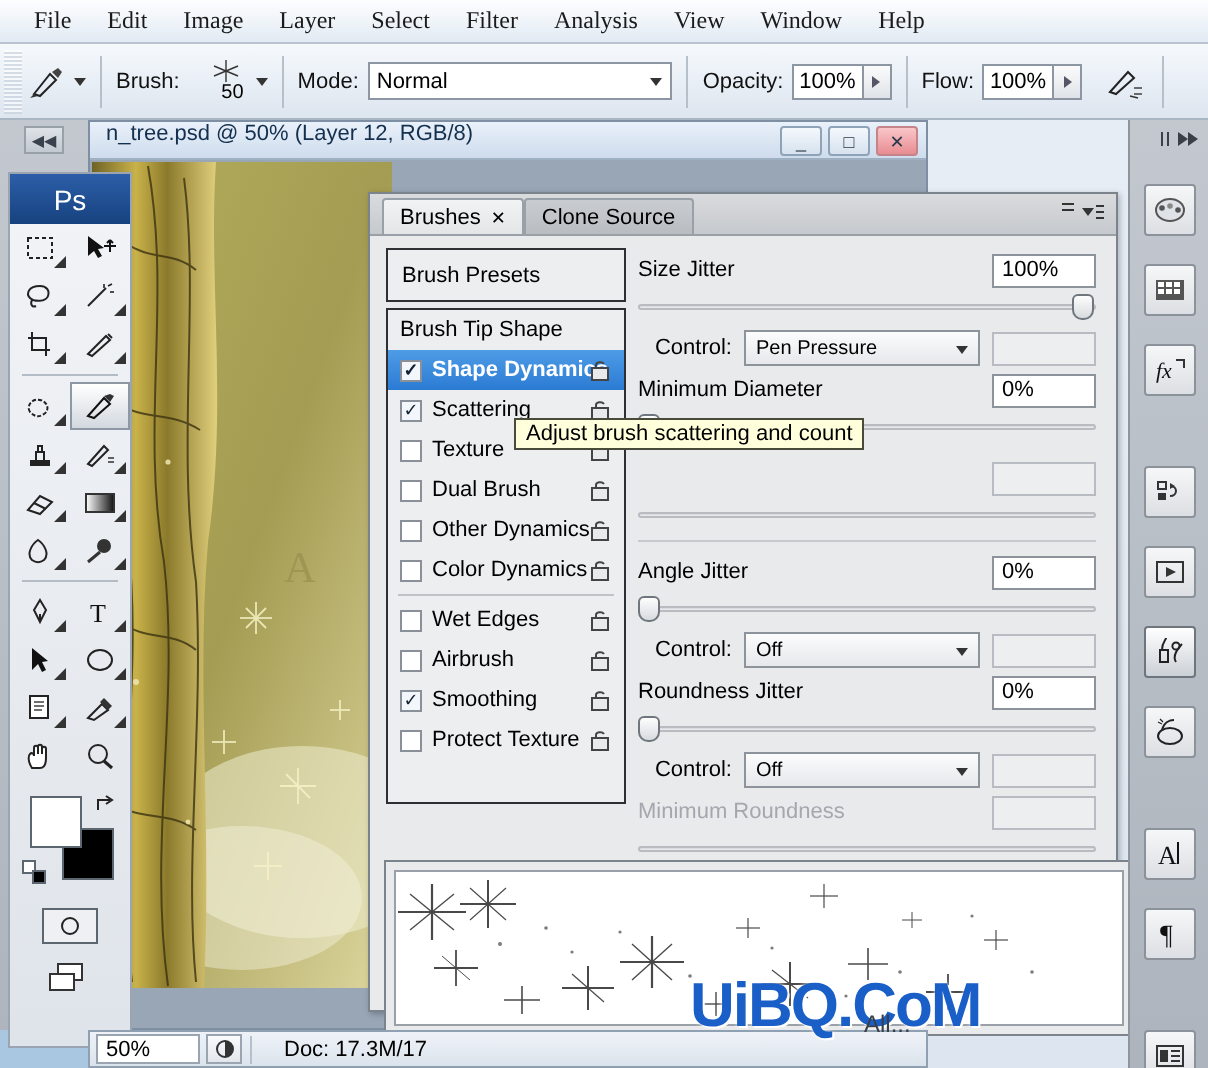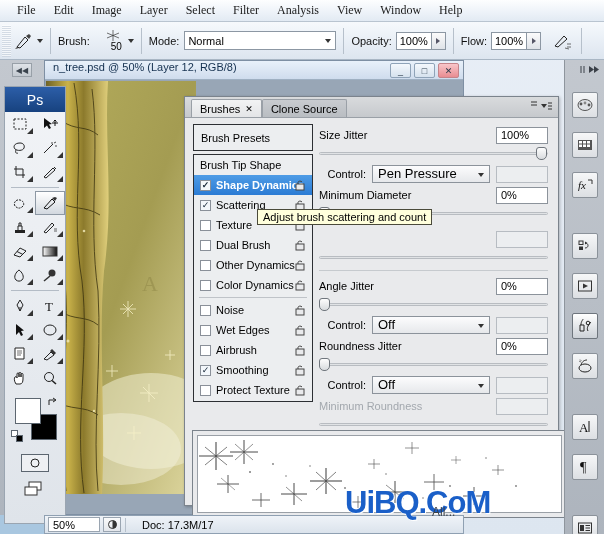--- a/index.html
+++ b/index.html
@@ -121,22 +121,22 @@
          font-size:11px; display:flex; align-items:center; padding-left:4px; }
   .blank { width:52px; height:17px; border:1px solid #b7bcc2; background:#eceef0; }
   .sl { position:relative; height:14px; margin:2px 0 4px 0; }
   .sl .track { position:absolute; left:0; right:0; top:6px; height:3px;
                background:linear-gradient(#d4d7da,#eceef0); border:1px solid #b8bcc1; border-radius:2px; }
   .sl .thumb { position:absolute; top:1px; width:11px; height:13px; border:1px solid #70767d;
                background:linear-gradient(#fdfdfd,#d8dbde); border-radius:3px 3px 5px 5px; }
   .ctlrow { display:flex; align-items:center; justify-content:flex-end; gap:6px; height:20px; margin:2px 0; }
   .ctlrow .cl { font-size:11px; }
   .ctlsel { width:118px; height:18px; border:1px solid #8c939b;
-            background:linear-gradient(#fcfcfd,#e6e8eb); font-size:13px;
-            display:flex; padding-left:5px; position:relative; }
+            background:linear-gradient(#fcfcfd,#e6e8eb); font-size:10px;
+            display:flex; align-items:center; padding-left:5px; position:relative; }
   .ctlsel .arrow { position:absolute; right:5px; top:7px; }
   .muted { color:#a3a8ae; }
   .hdiv { height:1px; background:#c6cace; margin:6px 0; }
   .flips { display:flex; gap:38px; align-items:center; margin-top:6px; }
   .flip { display:flex; align-items:center; font-size:11px; }
 
   .tooltip { position:absolute; left:257px; top:209px; background:#ffffdc;
              border:1px solid #4a4a3a; padding:1px 5px; font-size:11px; z-index:40; white-space:nowrap; }
 
   
@@ -627,30 +627,20 @@
             <span class="lock">
                 <svg width="12" height="12" viewBox="0 0 12 12">
                   <rect x="2" y="5" width="8" height="6" fill="#e9eaec" stroke="#444"></rect>
                   <path d="M4 5 V3.5 C4 2 7 1.5 8 3" fill="none" stroke="#444"></path>
                 </svg>
               </span>
           </div>
 
           <div class="rowdiv"></div>
 
-          <div class="row">
-            <span class="cb"></span>
-            <span>Noise</span>
-            <span class="lock">
-                <svg width="12" height="12" viewBox="0 0 12 12">
-                  <rect x="2" y="5" width="8" height="6" fill="#e9eaec" stroke="#444"></rect>
-                  <path d="M4 5 V3.5 C4 2 7 1.5 8 3" fill="none" stroke="#444"></path>
-                </svg>
-              </span>
-          </div>
 
           <div class="row">
             <span class="cb"></span>
             <span>Wet Edges</span>
             <span class="lock">
                 <svg width="12" height="12" viewBox="0 0 12 12">
                   <rect x="2" y="5" width="8" height="6" fill="#e9eaec" stroke="#444"></rect>
                   <path d="M4 5 V3.5 C4 2 7 1.5 8 3" fill="none" stroke="#444"></path>
                 </svg>
               </span>

